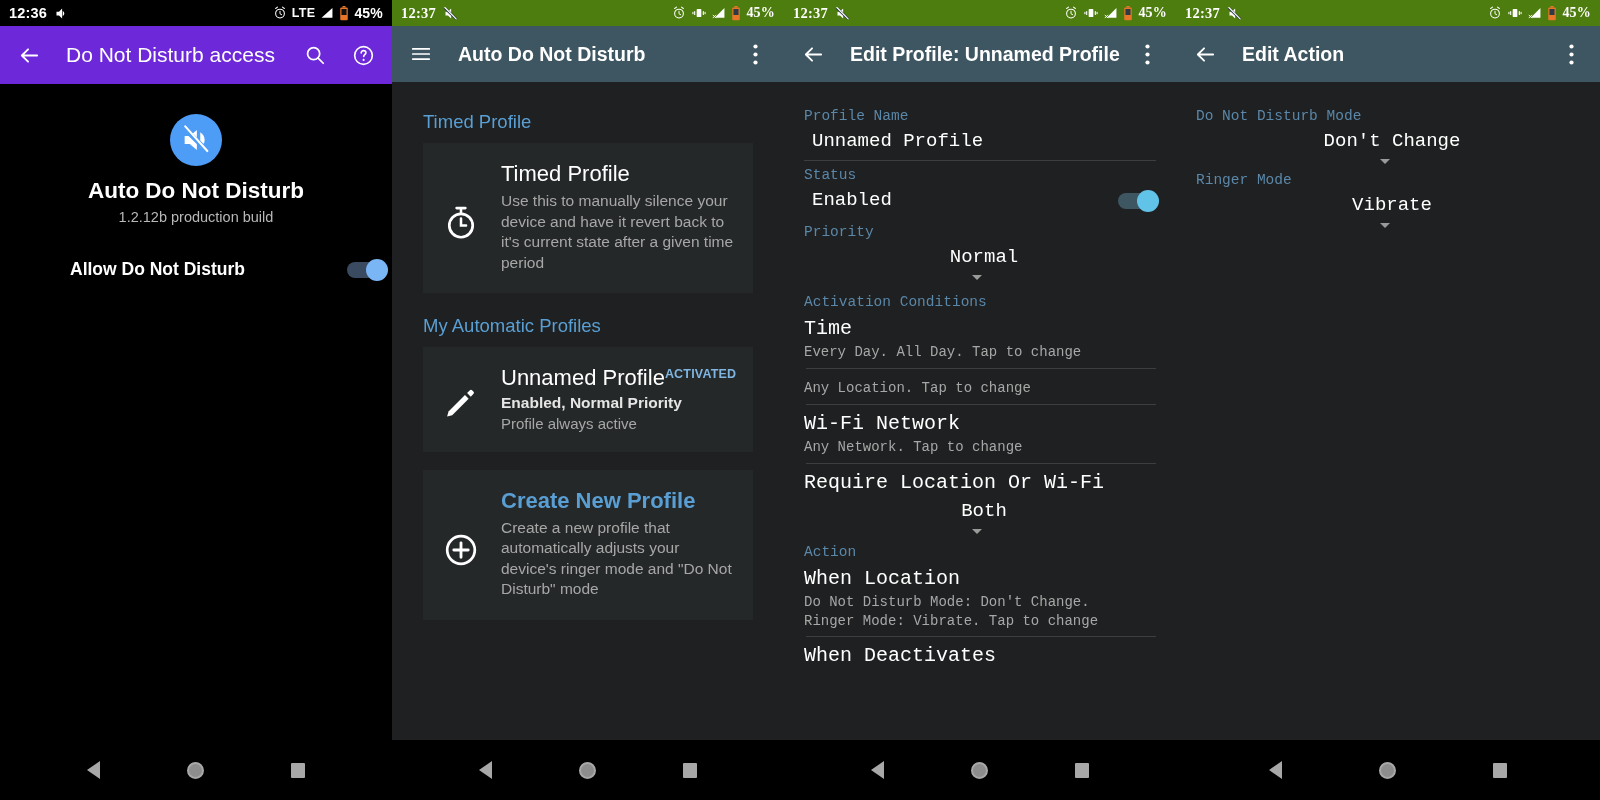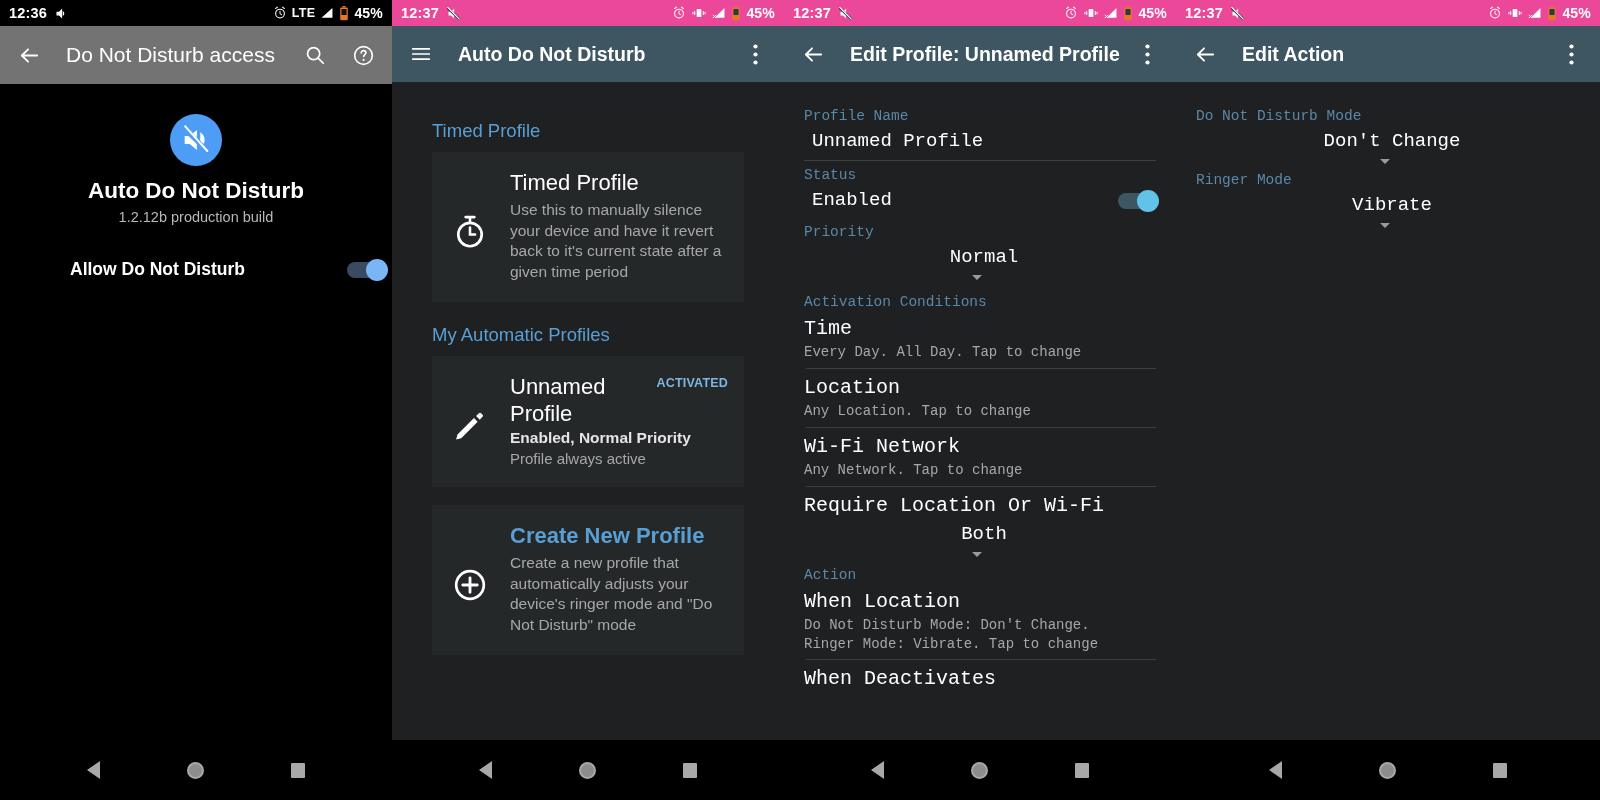--- a/index.html
+++ b/index.html
@@ -16,35 +16,35 @@
   .p3 { width: 392px; background: #1e2021; }
   .p4 { width: 424px; background: #1e2021; }
 
   
   .statusbar {
     height: 26px; display: flex; align-items: center;
     padding: 0 9px; font-size: 14.5px; font-weight: bold;
     color: #fff; letter-spacing: .2px;
   }
   .sb-dark { background: #000; }
-  .sb-slate { background: #ec4899; }
+  .sb-slate { background: #4d7c0f; font-family: Liberation Serif, serif; }
   .sb-left { display: flex; align-items: center; gap: 7px; }
   .sb-right { margin-left: auto; display: flex; align-items: center; gap: 5px; }
   .sb-time { font-size: 14.5px; font-weight: bold; }
   .sb-lte { font-size: 12.5px; font-weight: bold; letter-spacing: .3px; }
   .sb-pct { font-size: 14px; font-weight: bold; }
   .ico { display: inline-flex; align-items: center; justify-content: center; }
 
   
   .toolbar {
     height: 56px; background: #3e5662;
     display: flex; align-items: center; padding: 0 14px;
     color: #fff;
   }
-  .toolbar.black { background: #737373; height: 58px; }
+  .toolbar.black { background: #6d28d9; height: 58px; }
   .tb-title {
     font-size: 19.5px; font-weight: bold; margin-left: 22px;
     white-space: nowrap; overflow: hidden;
   }
   .tb-title.light { font-weight: normal; font-size: 21px; }
   .tb-spacer { flex: 1; }
   .tb-btn { width: 30px; height: 30px; display: flex; align-items: center;
             justify-content: center; cursor: pointer; flex: none; }
 
   
@@ -67,21 +67,21 @@
     background: #3a4a60; margin-left: auto; cursor: pointer;
   }
   .switch .knob {
     position: absolute; right: -3px; top: -3px;
     width: 22px; height: 22px; border-radius: 50%; background: #7ab6f5;
   }
   .switch.cyan .knob { background: #62c3e8; }
   .switch.cyan { background: #3e5662; }
 
   
-  .p2-body { padding: 16px; }
+  .p2-body { padding: 7px; }
   .sec-head {
     color: #5a9fd4; font-size: 18.5px; padding: 22px 24px 10px 24px;
   }
   .card {
     background: #252829; margin: 0 24px;
     display: flex; padding: 18px 16px 20px 16px; gap: 18px;
   }
   .card .cicon { width: 44px; flex: none; display: flex; align-items: center;
                  justify-content: center; color: #fff; padding-top: 12px; }
   .card .ctext { flex: 1; min-width: 0; }
@@ -415,21 +415,20 @@
       </div>
 
       <div class="f-label" style="margin-top:14px">Activation Conditions</div>
 
       <div class="cond">
         <div class="cond-title">Time</div>
         <div class="cond-sub">Every Day. All Day. Tap to change</div>
       </div>
       <div class="divider"></div>
       <div class="cond">
-        <div class="cond-title">Location</div>
         <div class="cond-sub">Any Location. Tap to change</div>
       </div>
       <div class="divider"></div>
       <div class="cond">
         <div class="cond-title">Wi-Fi Network</div>
         <div class="cond-sub">Any Network. Tap to change</div>
       </div>
       <div class="divider"></div>
 
       <div class="cond" style="padding-bottom:0">

